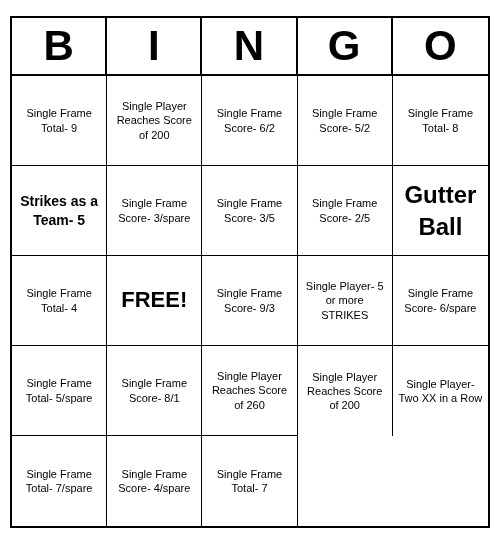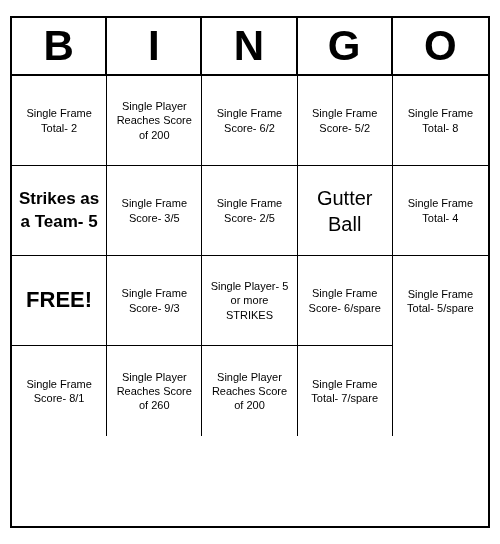--- a/index.html
+++ b/index.html
@@ -51,66 +51,73 @@
       border-right: none;
     }
     .bingo-grid .bingo-cell:nth-last-child(-n+5) {
       border-bottom: none;
     }
     .bingo-cell.free {
       font-size: 22px;
       font-weight: bold;
     }
     .bingo-cell.large-text {
-      font-size: 20px;
-      font-weight: normal;
+      font-size: 24px;
+      font-weight: bold;
     }
     .bingo-cell.medium-text {
-      font-size: 17px;
+      font-size: 14px;
       font-weight: bold;
     }
   </style>
 </head>
 <body>
 
 <div class="bingo-card">
   <div class="bingo-header">
   <div class="bingo-header-cell">B</div>
       <div class="bingo-header-cell">I</div>
       <div class="bingo-header-cell">N</div>
       <div class="bingo-header-cell">G</div>
       <div class="bingo-header-cell">O</div>
     </div>
   <div class="bingo-grid">
   <div class="bingo-cell">Single Frame Total-
-2</div>
+9</div>
       <div class="bingo-cell">Single Player Reaches Score of 200</div>
       <div class="bingo-cell">Single Frame Score-
 6/2</div>
       <div class="bingo-cell">Single Frame Score-
 5/2</div>
       <div class="bingo-cell">Single Frame Total-
 8</div>
       <div class="bingo-cell medium-text">Strikes as a Team-
 5</div>
+      <div class="bingo-cell">Single Frame Score-
+3/spare</div>
       <div class="bingo-cell">Single Frame Score-
 3/5</div>
       <div class="bingo-cell">Single Frame Score-
 2/5</div>
       <div class="bingo-cell large-text">Gutter Ball</div>
       <div class="bingo-cell">Single Frame Total-
 4</div>
       <div class="bingo-cell free">FREE!</div>
       <div class="bingo-cell">Single Frame Score-
 9/3</div>
       <div class="bingo-cell">Single Player- 5 or more STRIKES</div>
       <div class="bingo-cell">Single Frame Score-
 6/spare</div>
       <div class="bingo-cell">Single Frame Total-
 5/spare</div>
       <div class="bingo-cell">Single Frame Score-
 8/1</div>
       <div class="bingo-cell">Single Player Reaches Score of 260</div>
       <div class="bingo-cell">Single Player Reaches Score of 200</div>
+      <div class="bingo-cell">Single Player- Two XX in a Row</div>
       <div class="bingo-cell">Single Frame Total-
 7/spare</div>
+      <div class="bingo-cell">Single Frame Score-
+4/spare</div>
+      <div class="bingo-cell">Single Frame Total-
+7</div>
     </div>
 </div>
 
 </body></html>

